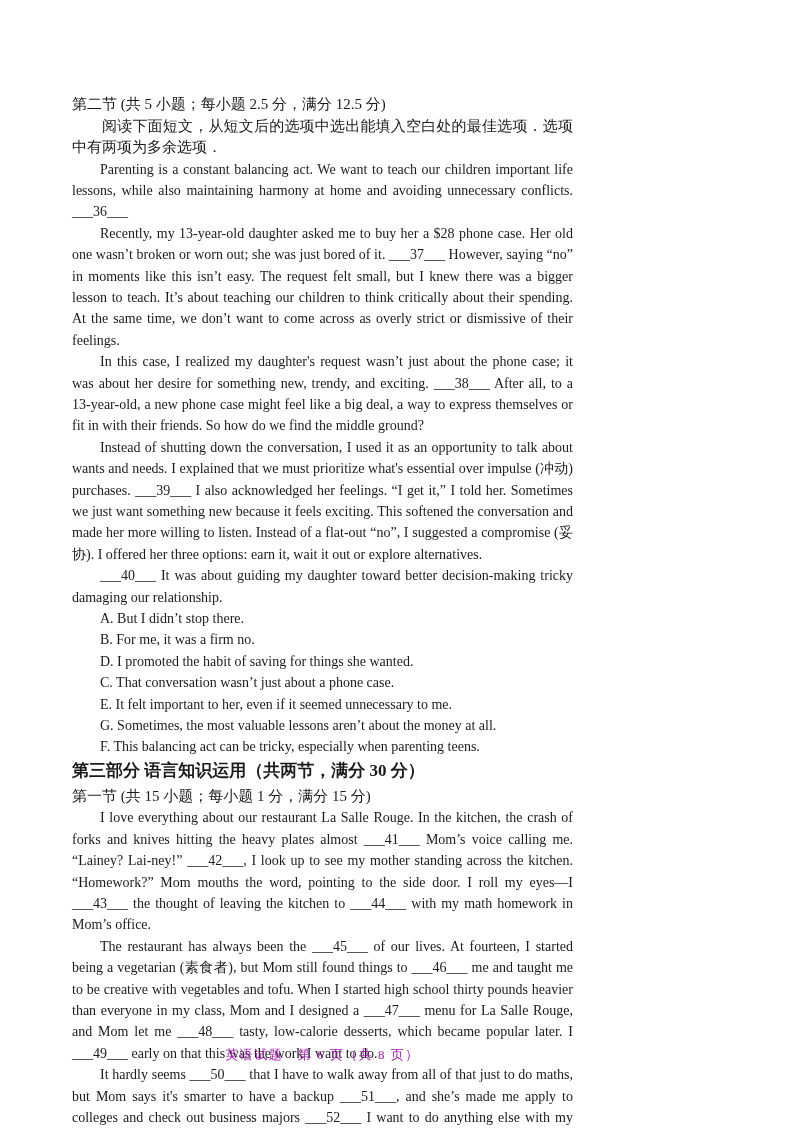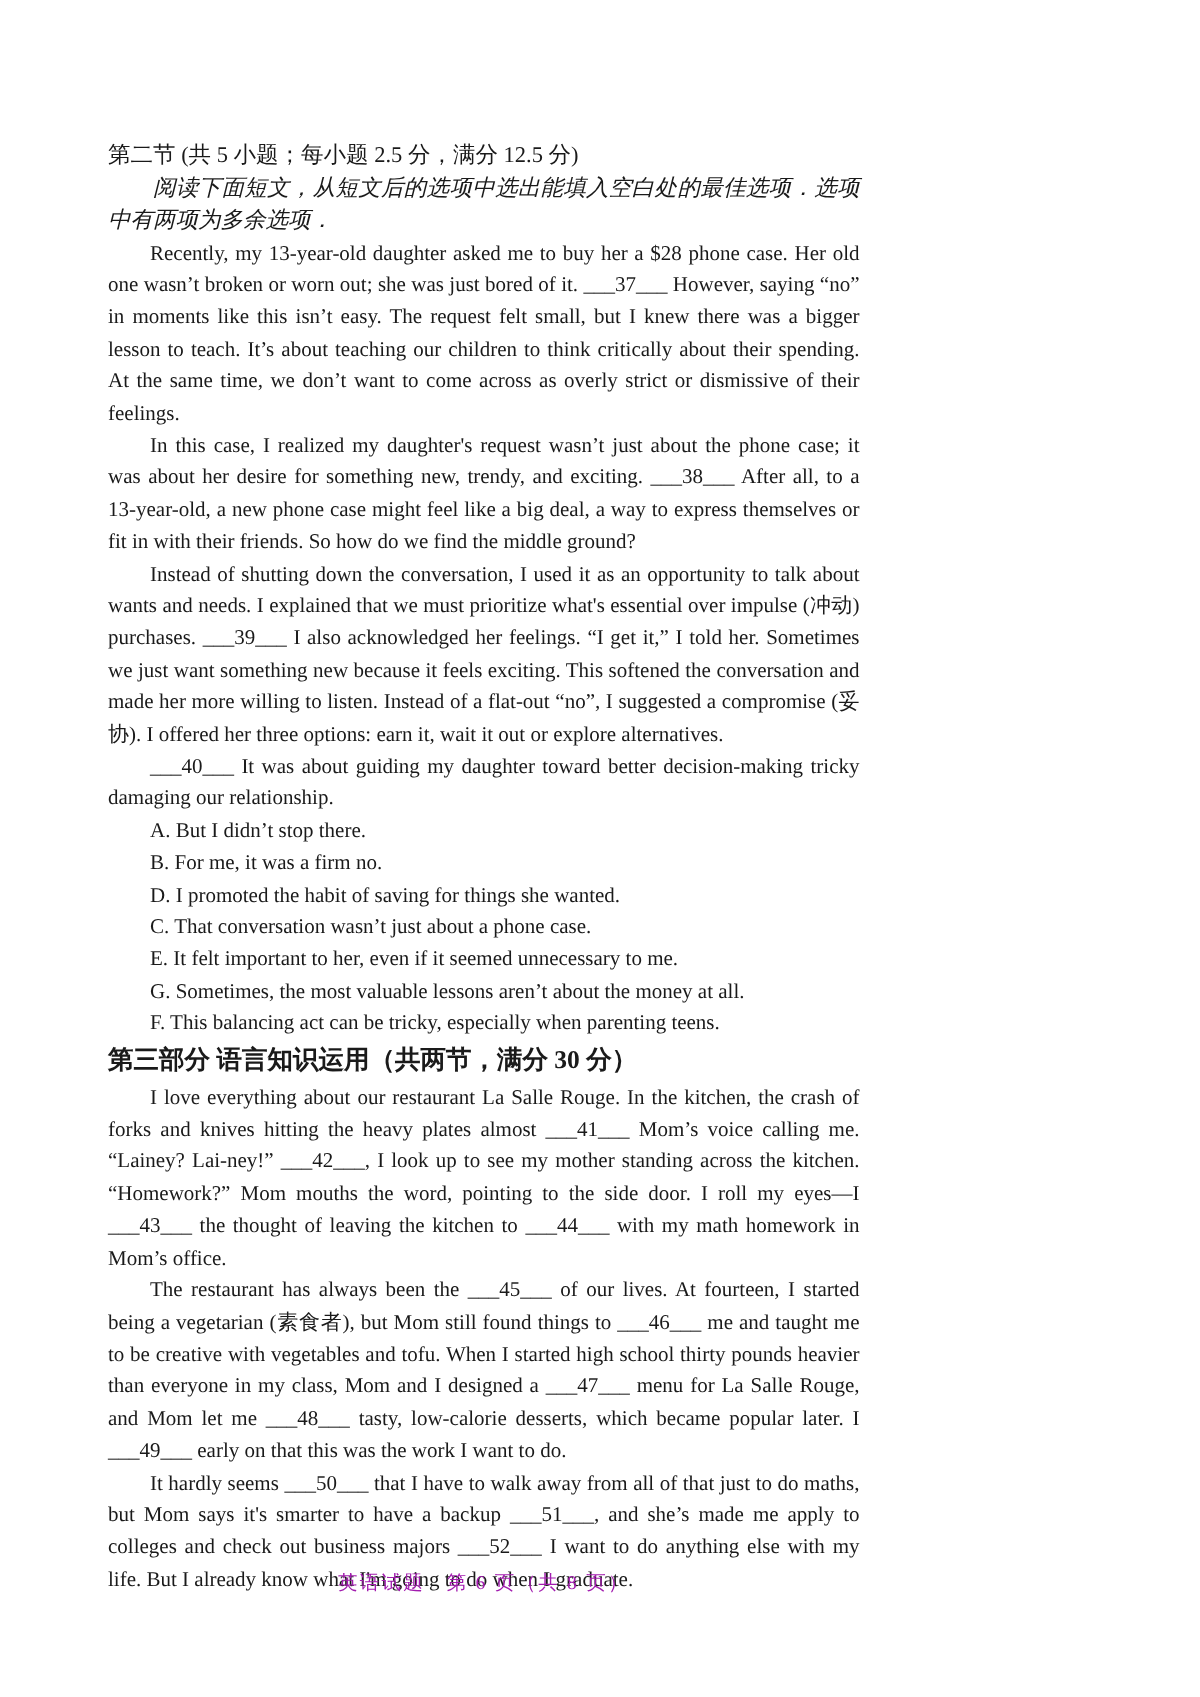--- a/index.html
+++ b/index.html
@@ -23,21 +23,20 @@
     top: 94px;
   }
   .cn {
     font-size: 15px;
     line-height: 21.5px;
     margin: 0;
     text-align: justify;
   }
   .cn.indent {
     text-indent: 30px;
-    font-style: italic;
   }
   .body {
     font-size: 14px;
     line-height: 21.4px;
     margin: 0;
     text-align: justify;
     text-indent: 28px;
   }
   .options {
     margin: 0;
@@ -72,36 +71,38 @@
 </style>
 </head>
 <body>
 
 <div class="page">
   <div class="content">
 
     <p class="cn">第二节 (共 5 小题；每小题 2.5 分，满分 12.5 分)</p>
     <p class="cn indent">阅读下面短文，从短文后的选项中选出能填入空白处的最佳选项．选项中有两项为多余选项．</p>
 
+    <p class="body">Parenting is a constant balancing act. We want to teach our children important life lessons, while also maintaining harmony at home and avoiding unnecessary conflicts. ___36___</p>
     <p class="body">Recently, my 13-year-old daughter asked me to buy her a $28 phone case. Her old one wasn’t broken or worn out; she was just bored of it. ___37___ However, saying “no” in moments like this isn’t easy. The request felt small, but I knew there was a bigger lesson to teach. It’s about teaching our children to think critically about their spending. At the same time, we don’t want to come across as overly strict or dismissive of their feelings.</p>
     <p class="body">In this case, I realized my daughter's request wasn’t just about the phone case; it was about her desire for something new, trendy, and exciting. ___38___ After all, to a 13-year-old, a new phone case might feel like a big deal, a way to express themselves or fit in with their friends. So how do we find the middle ground?</p>
     <p class="body">Instead of shutting down the conversation, I used it as an opportunity to talk about wants and needs. I explained that we must prioritize what's essential over impulse (冲动) purchases. ___39___ I also acknowledged her feelings. “I get it,” I told her. Sometimes we just want something new because it feels exciting. This softened the conversation and made her more willing to listen. Instead of a flat-out “no”, I suggested a compromise (妥协). I offered her three options: earn it, wait it out or explore alternatives.</p>
     <p class="body">___40___ It was about guiding my daughter toward better decision-making tricky damaging our relationship.</p>
 
     <div class="options">
       <p>A. But I didn’t stop there.</p>
       <p>B. For me, it was a firm no.</p>
       <p>D. I promoted the habit of saving for things she wanted.</p>
       <p>C. That conversation wasn’t just about a phone case.</p>
       <p>E. It felt important to her, even if it seemed unnecessary to me.</p>
       <p>G. Sometimes, the most valuable lessons aren’t about the money at all.</p>
       <p>F. This balancing act can be tricky, especially when parenting teens.</p>
     </div>
 
     <p class="cn part-heading">第三部分 语言知识运用（共两节，满分 30 分）</p>
+    <p class="cn">第一节 (共 15 小题；每小题 1 分，满分 15 分)</p>
 
     <p class="body">I love everything about our restaurant La Salle Rouge. In the kitchen, the crash of forks and knives hitting the heavy plates almost ___41___ Mom’s voice calling me. “Lainey? Lai-ney!” ___42___, I look up to see my mother standing across the kitchen. “Homework?” Mom mouths the word, pointing to the side door. I roll my eyes—I ___43___ the thought of leaving the kitchen to ___44___ with my math homework in Mom’s office.</p>
     <p class="body">The restaurant has always been the ___45___ of our lives. At fourteen, I started being a vegetarian (素食者), but Mom still found things to ___46___ me and taught me to be creative with vegetables and tofu. When I started high school thirty pounds heavier than everyone in my class, Mom and I designed a ___47___ menu for La Salle Rouge, and Mom let me ___48___ tasty, low-calorie desserts, which became popular later. I ___49___ early on that this was the work I want to do.</p>
     <p class="body">It hardly seems ___50___ that I have to walk away from all of that just to do maths, but Mom says it's smarter to have a backup ___51___, and she’s made me apply to colleges and check out business majors ___52___ I want to do anything else with my life. But I already know what I'm going to do when I graduate.</p>
 
   </div>
 
   <div class="footer">英语试题　第 6 页（共 8 页）</div>
 </div>
 

